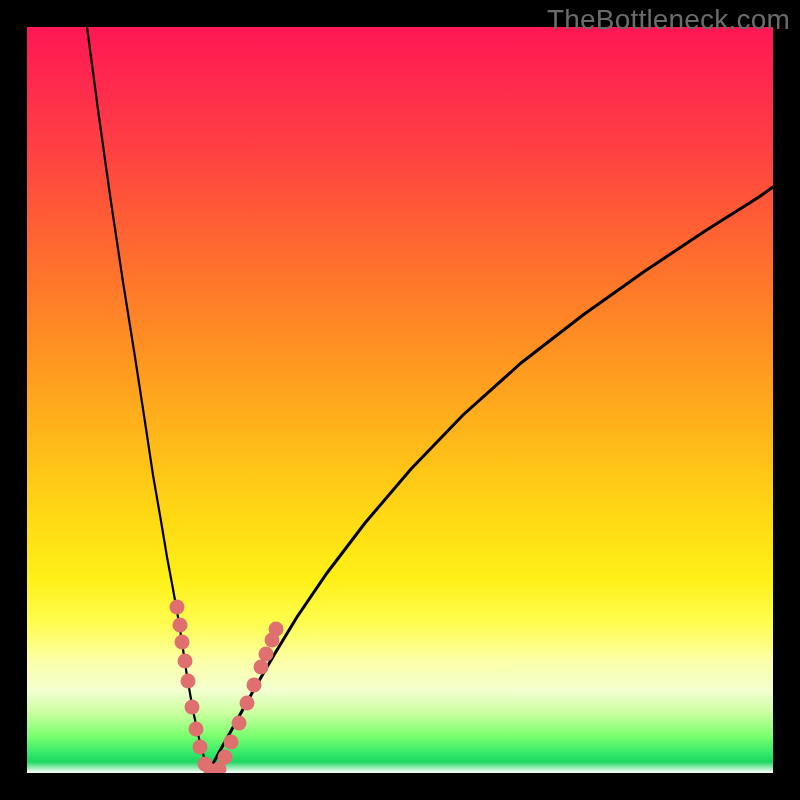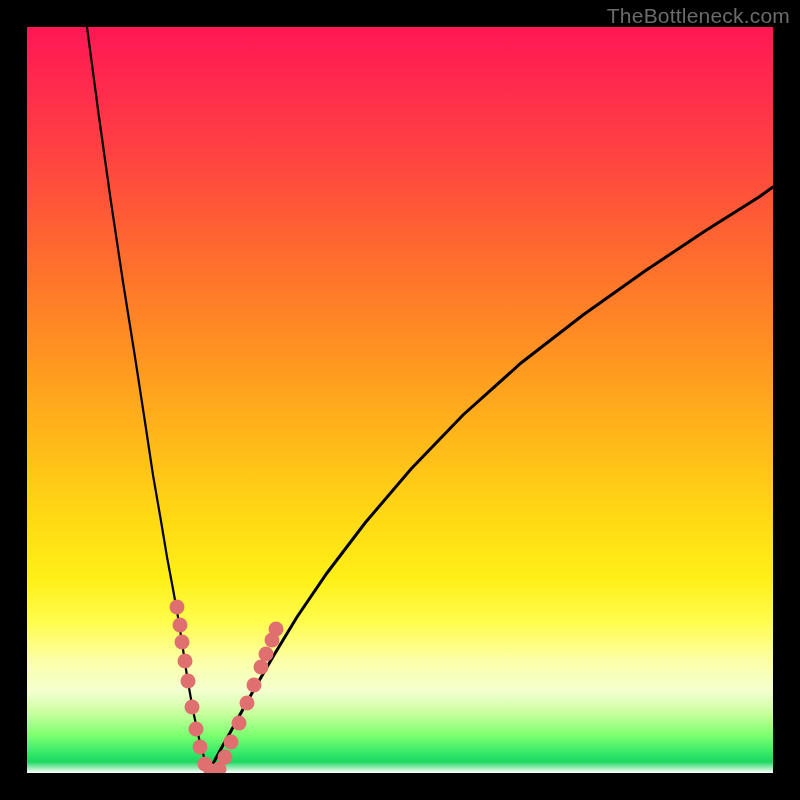--- a/index.html
+++ b/index.html
@@ -65,21 +65,21 @@
   }
   .dot {
     fill: #e06f6f;
     stroke: none;
   }
   .watermark {
     position: absolute;
     top: 4px;
     right: 10px;
     color: #6b6b6b;
-    font-size: 21px;
+    font-size: 28px;
     font-weight: 500;
     letter-spacing: 0.2px;
     user-select: none;
   }
 </style>
 </head>
 <body>
 
 <div class="frame">
   <div class="plot-area">

